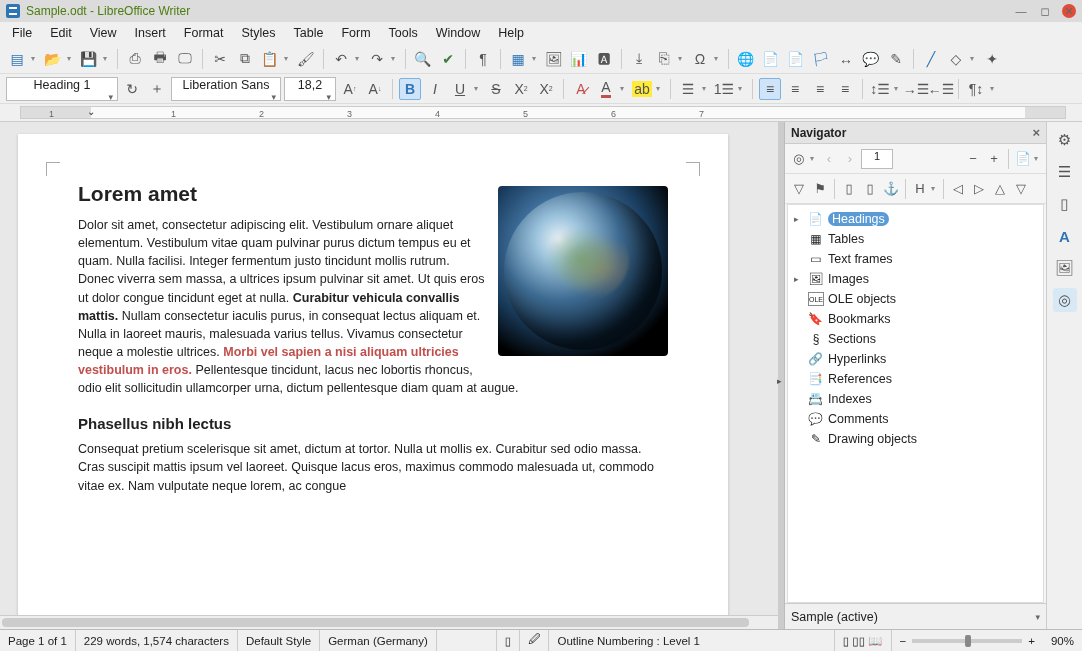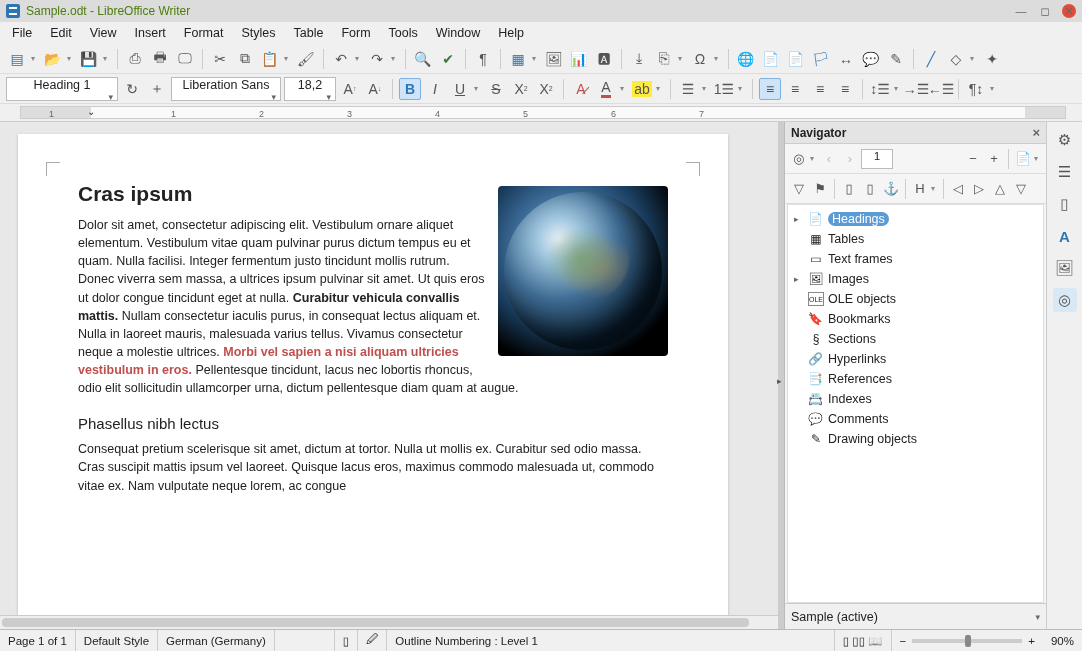--- a/index.html
+++ b/index.html
@@ -36,21 +36,21 @@
 
 
 .main { flex: 1; display: flex; min-height: 0; }
 .doc-area { flex: 1; display: flex; flex-direction: column; background: #e8e8e8; min-width: 0; }
 .doc-scroll { flex: 1; overflow: hidden; position: relative; padding: 12px 0 0 18px; }
 .page { width: 710px; background: white; box-shadow: 0 1px 3px rgba(0,0,0,.2); padding: 48px 60px; position: relative; min-height: 560px; }
 .page .crop { position: absolute; width: 14px; height: 14px; border: 1px solid #aaa; }
 .page .crop.tl { top: 28px; left: 28px; border-right: none; border-bottom: none; }
 .page .crop.tr { top: 28px; right: 28px; border-left: none; border-bottom: none; }
 .page h1 { font-size: 21px; font-weight: bold; margin-bottom: 10px; }
-.page h2 { font-size: 15px; font-weight: normal; margin: 18px 0 8px; }
+.page h2 { font-size: 15px; font-weight: bold; margin: 18px 0 8px; }
 .page p { font-size: 12.5px; line-height: 1.45; text-align: left; }
 .page .earth { float: right; width: 170px; height: 170px; margin: 4px 0 6px 12px; background: radial-gradient(circle at 40% 35%, #a8c8e0 0%, #4b7fb0 25%, #1a3d5e 55%, #000 80%); border-radius: 4px; position: relative; overflow: hidden; }
 .page .earth::before { content: ""; position: absolute; inset: 0; border-radius: 50%; background: radial-gradient(circle at 35% 30%, #e8f0f5 0%, #9ec5de 15%, #3e6b92 40%, #0a1e30 70%); margin: 6px; box-shadow: inset -14px -14px 24px rgba(0,0,0,.6); }
 .page .earth::after { content: ""; position: absolute; top: 18%; left: 22%; width: 55%; height: 50%; background: radial-gradient(ellipse, rgba(120,160,110,.8) 0%, transparent 55%), radial-gradient(ellipse at 70% 60%, rgba(150,130,90,.7) 0%, transparent 45%); border-radius: 50%; filter: blur(1px); }
 .bold { font-weight: bold; }
 .redbold { font-weight: bold; color: #c0504d; }
 
 .hscroll { height: 14px; background: #eee; border-top: 1px solid #ccc; position: relative; }
 .hscroll .thumb { position: absolute; top: 2px; bottom: 2px; left: 2px; width: 96%; background: #ccc; border-radius: 4px; }
 
@@ -235,21 +235,21 @@
   </div>
 </div>
 
 <div class="main">
   <div class="doc-area">
     <div class="doc-scroll">
       <div class="page">
         <div class="crop tl"></div>
         <div class="crop tr"></div>
         <div class="earth"></div>
-        <h1>Cras ipsum</h1>
+        <h1>Lorem amet</h1>
         <p>
           <span>Dolor sit amet, consectetur adipiscing elit. Vestibulum ornare aliquet elementum. Vestibulum vitae quam pulvinar purus dictum tempus eu et quam. Nulla facilisi. Integer fermentum justo tincidunt mollis rutrum. Donec viverra sem massa, a ultrices ipsum pulvinar sit amet. Ut quis eros ut dolor congue tincidunt eget at nulla. </span><span class="bold">Curabitur vehicula convallis mattis.</span><span> Nullam consectetur iaculis purus, in consequat lectus aliquam et. Nulla in laoreet mauris, malesuada varius tellus. Vivamus consectetur neque a molestie ultrices. </span><span class="redbold">Morbi vel sapien a nisi aliquam ultricies vestibulum in eros.</span><span> Pellentesque tincidunt, lacus nec lobortis rhoncus, odio elit sollicitudin ullamcorper urna, dictum pellentesque diam quam at augue.</span>
         </p>
         <h2>Phasellus nibh lectus</h2>
         <p>Consequat pretium scelerisque sit amet, dictum at tortor. Nulla ut mollis ex. Curabitur sed odio massa. Cras suscipit mattis ipsum vel laoreet. Quisque lacus eros, maximus commodo malesuada ut, commodo vitae ex. Nam vulputate neque lorem, ac congue</p>
       </div>
     </div>
     <div class="hscroll">
         <div class="thumb"></div>
       </div>
@@ -366,20 +366,21 @@
     <span class="sb-btn">☰</span>
     <span class="sb-btn">▯</span>
     <span class="sb-btn" style="color:#2e75b6;font-weight:bold">A</span>
     <span class="sb-btn">🖼</span>
     <span class="sb-btn" style="background:#d8e8f5;border-radius:3px">◎</span>
   </div>
 </div>
 
 <div class="statusbar">
   <div class="cell">Page 1 of 1</div>
+  <div class="cell">229 words, 1,574 characters</div>
   <div class="cell">Default Style</div>
   <div class="cell">German (Germany)</div>
   <div class="cell" style="width:60px"></div>
   <div class="cell">▯</div>
   <div class="cell">🖉</div>
   <div class="cell spacer">Outline Numbering : Level 1</div>
   <div class="cell">▯ ▯▯ 📖</div>
   <div class="cell" style="border:none">
     <span>−</span>
     <div class="zoom-slider">

